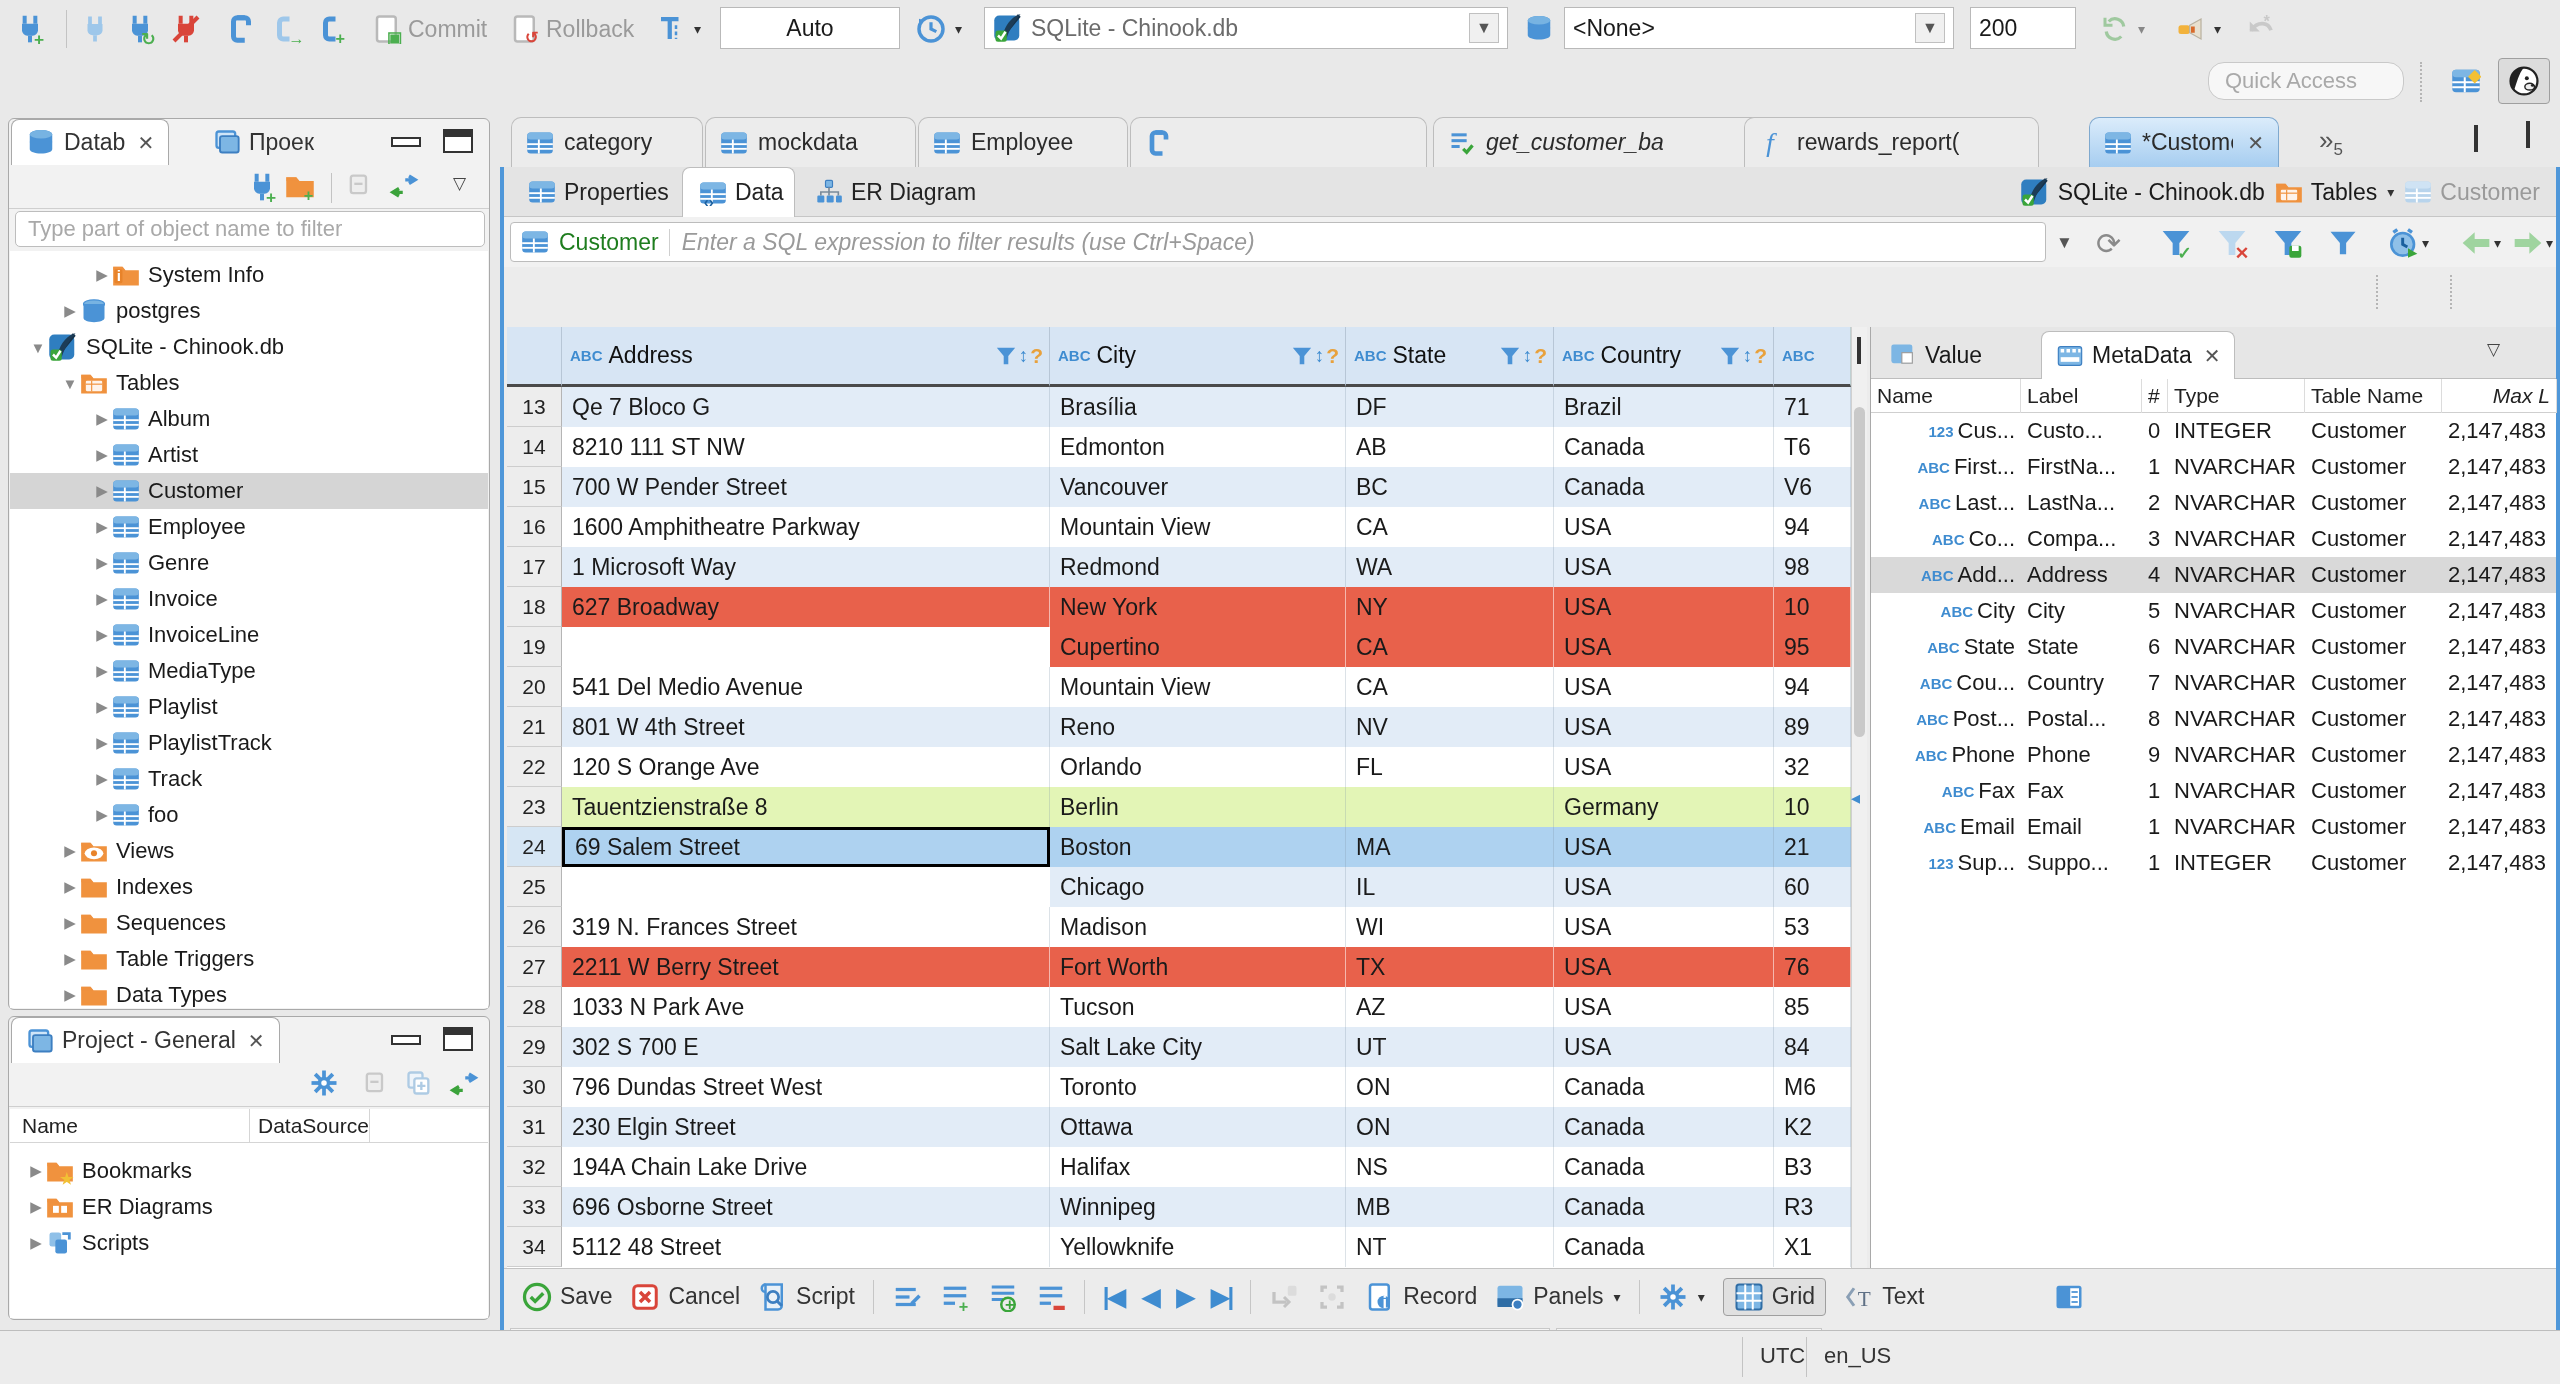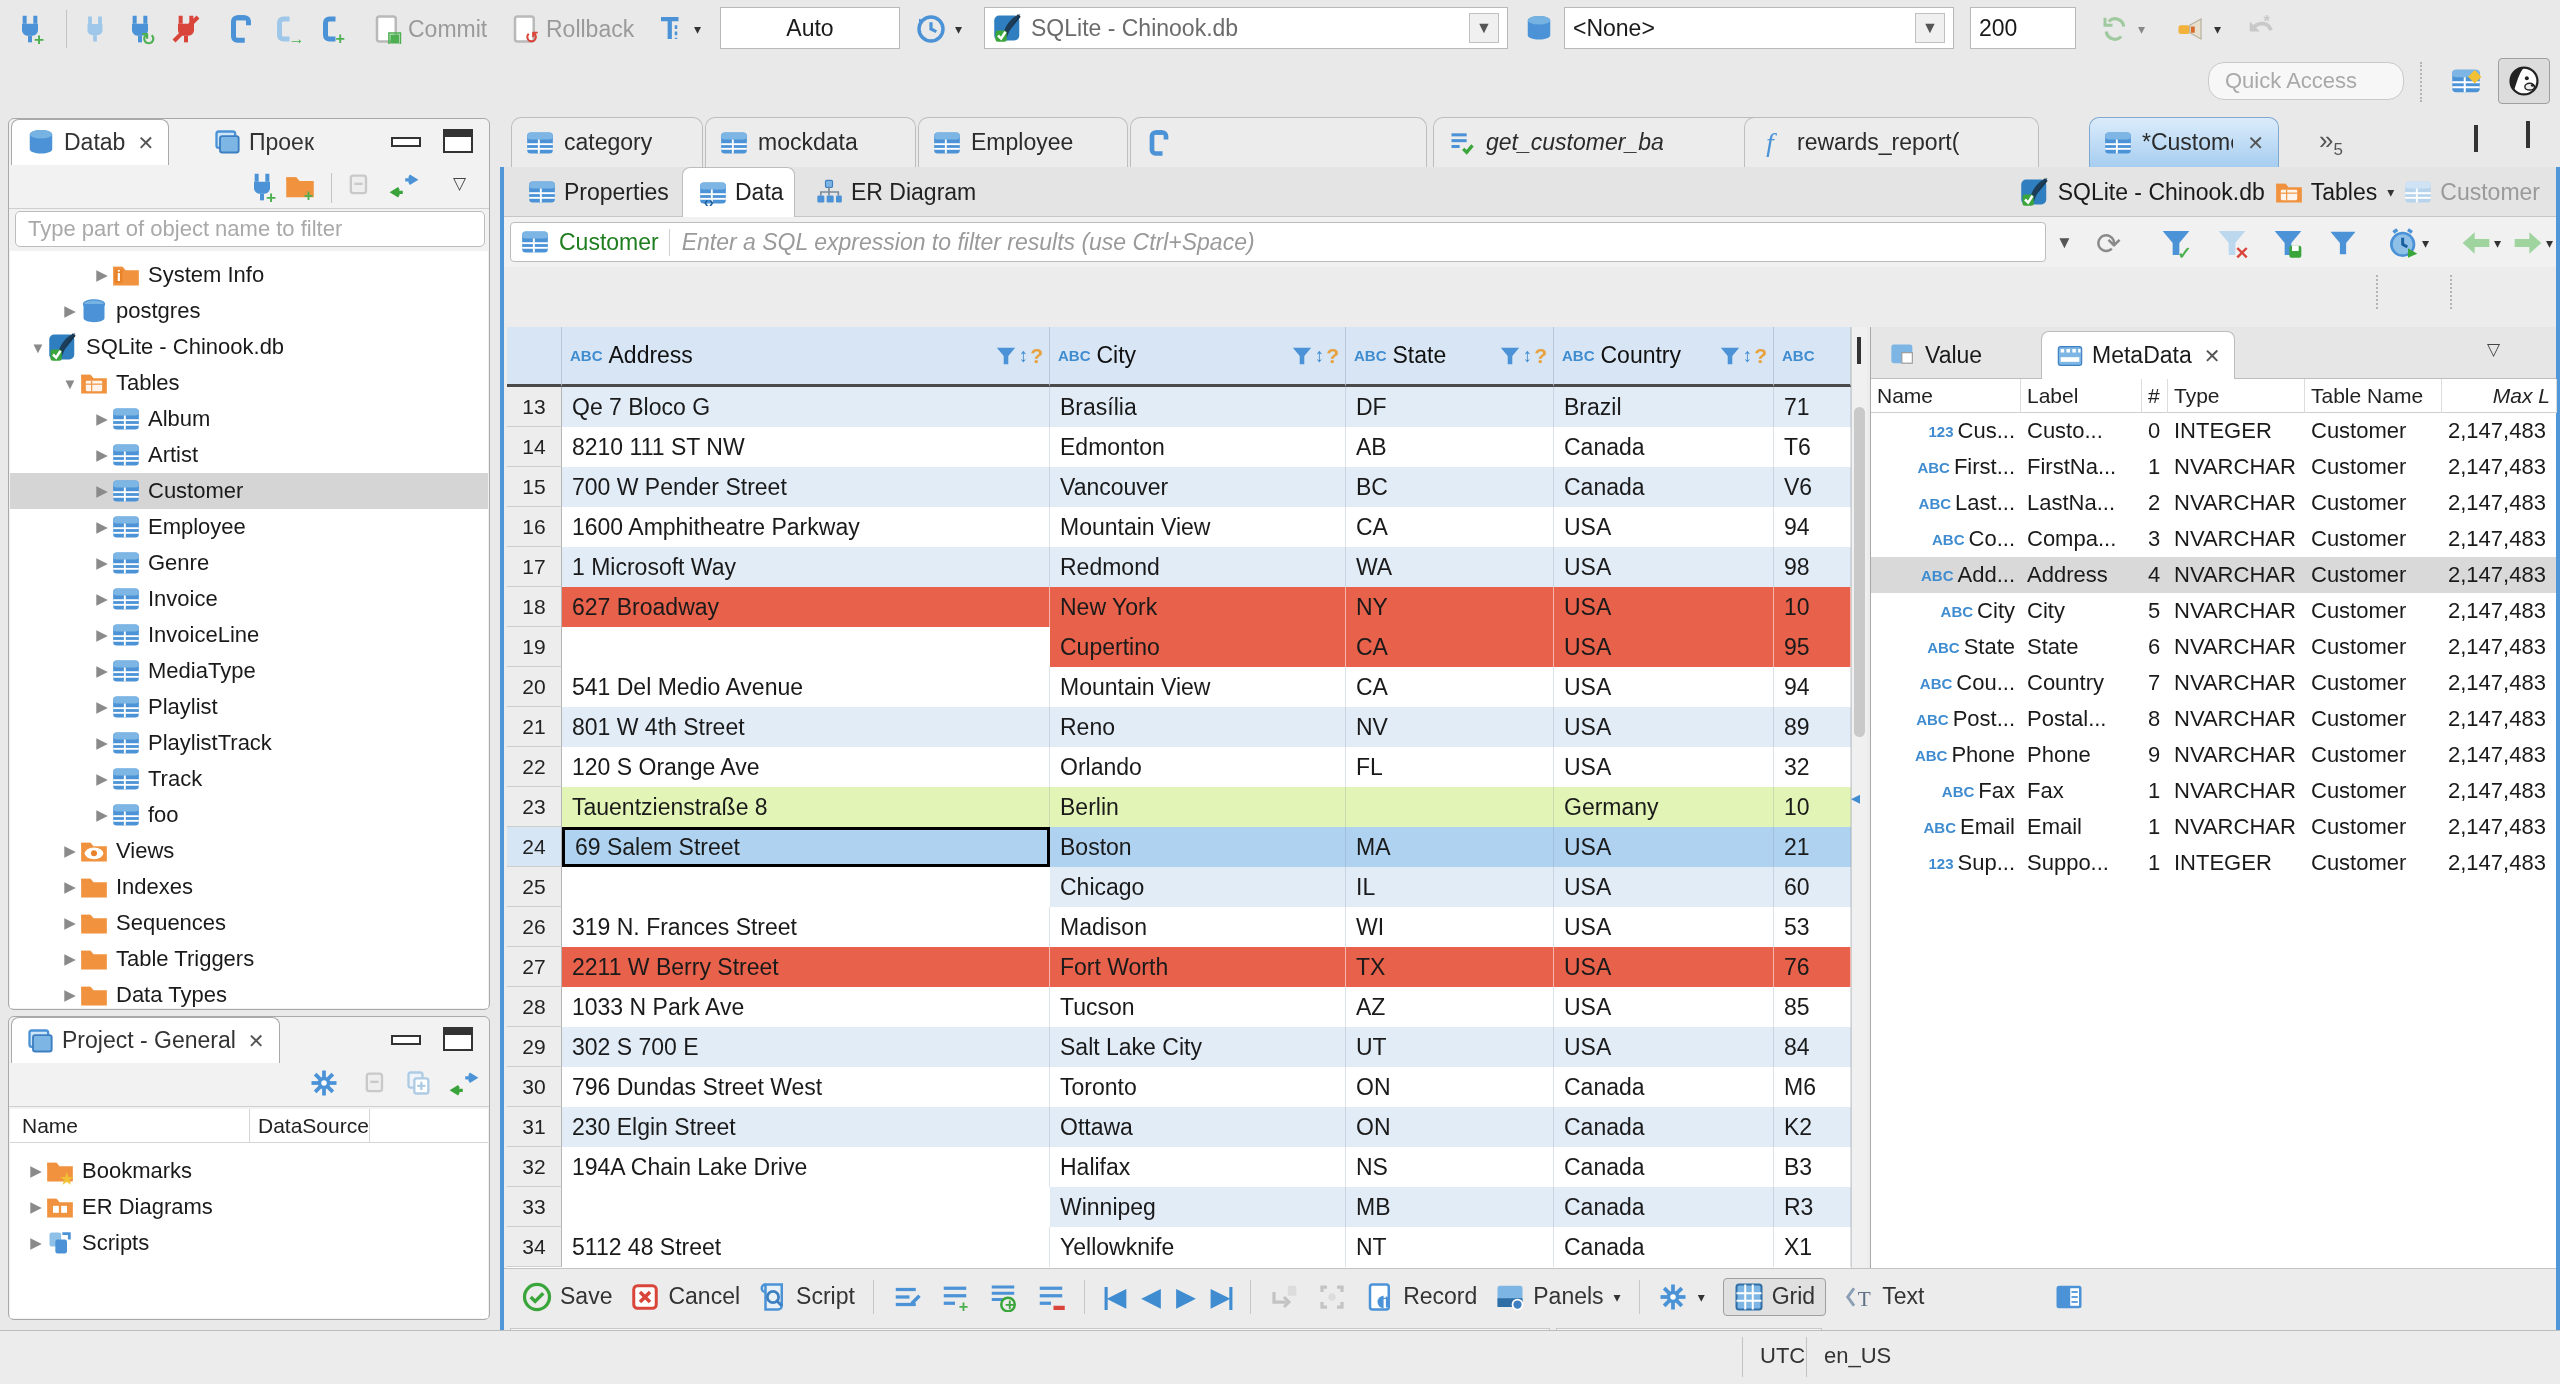--- a/index.html
+++ b/index.html
@@ -1124,20 +1124,21 @@
           <div class="gcell" style="left: 839px; top: 780px; width: 208px; height: 40px; background: rgb(226, 236, 247); border-right-color: rgba(130, 150, 170, 0.28);">ON</div>
           <div class="gcell" style="left: 1047px; top: 780px; width: 220px; height: 40px; background: rgb(226, 236, 247); border-right-color: rgba(130, 150, 170, 0.28);">Canada</div>
           <div class="gcell" style="left: 1267px; top: 780px; width: 77px; height: 40px; background: rgb(226, 236, 247); border-right-color: rgba(130, 150, 170, 0.28);">K2</div>
           <div class="grow-num" style="top: 820px; height: 40px;">32</div>
           <div class="gcell" style="left: 55px; top: 820px; width: 488px; height: 40px; background: rgb(255, 255, 255); border-right-color: rgba(130, 150, 170, 0.28);">194A Chain Lake Drive</div>
           <div class="gcell" style="left: 543px; top: 820px; width: 296px; height: 40px; background: rgb(255, 255, 255); border-right-color: rgba(130, 150, 170, 0.28);">Halifax</div>
           <div class="gcell" style="left: 839px; top: 820px; width: 208px; height: 40px; background: rgb(255, 255, 255); border-right-color: rgba(130, 150, 170, 0.28);">NS</div>
           <div class="gcell" style="left: 1047px; top: 820px; width: 220px; height: 40px; background: rgb(255, 255, 255); border-right-color: rgba(130, 150, 170, 0.28);">Canada</div>
           <div class="gcell" style="left: 1267px; top: 820px; width: 77px; height: 40px; background: rgb(255, 255, 255); border-right-color: rgba(130, 150, 170, 0.28);">B3</div>
           <div class="grow-num" style="top: 860px; height: 40px;">33</div>
+          <div class="gcell" style="left: 55px; top: 860px; width: 488px; height: 40px; background: rgb(226, 236, 247); border-right-color: rgba(130, 150, 170, 0.28);">696 Osborne Street</div>
           <div class="gcell" style="left: 543px; top: 860px; width: 296px; height: 40px; background: rgb(226, 236, 247); border-right-color: rgba(130, 150, 170, 0.28);">Winnipeg</div>
           <div class="gcell" style="left: 839px; top: 860px; width: 208px; height: 40px; background: rgb(226, 236, 247); border-right-color: rgba(130, 150, 170, 0.28);">MB</div>
           <div class="gcell" style="left: 1047px; top: 860px; width: 220px; height: 40px; background: rgb(226, 236, 247); border-right-color: rgba(130, 150, 170, 0.28);">Canada</div>
           <div class="gcell" style="left: 1267px; top: 860px; width: 77px; height: 40px; background: rgb(226, 236, 247); border-right-color: rgba(130, 150, 170, 0.28);">R3</div>
           <div class="grow-num" style="top: 900px; height: 40px;">34</div>
           <div class="gcell" style="left: 55px; top: 900px; width: 488px; height: 40px; background: rgb(255, 255, 255); border-right-color: rgba(130, 150, 170, 0.28);">5112 48 Street</div>
           <div class="gcell" style="left: 543px; top: 900px; width: 296px; height: 40px; background: rgb(255, 255, 255); border-right-color: rgba(130, 150, 170, 0.28);">Yellowknife</div>
           <div class="gcell" style="left: 839px; top: 900px; width: 208px; height: 40px; background: rgb(255, 255, 255); border-right-color: rgba(130, 150, 170, 0.28);">NT</div>
           <div class="gcell" style="left: 1047px; top: 900px; width: 220px; height: 40px; background: rgb(255, 255, 255); border-right-color: rgba(130, 150, 170, 0.28);">Canada</div>
           <div class="gcell" style="left: 1267px; top: 900px; width: 77px; height: 40px; background: rgb(255, 255, 255); border-right-color: rgba(130, 150, 170, 0.28);">X1</div>

